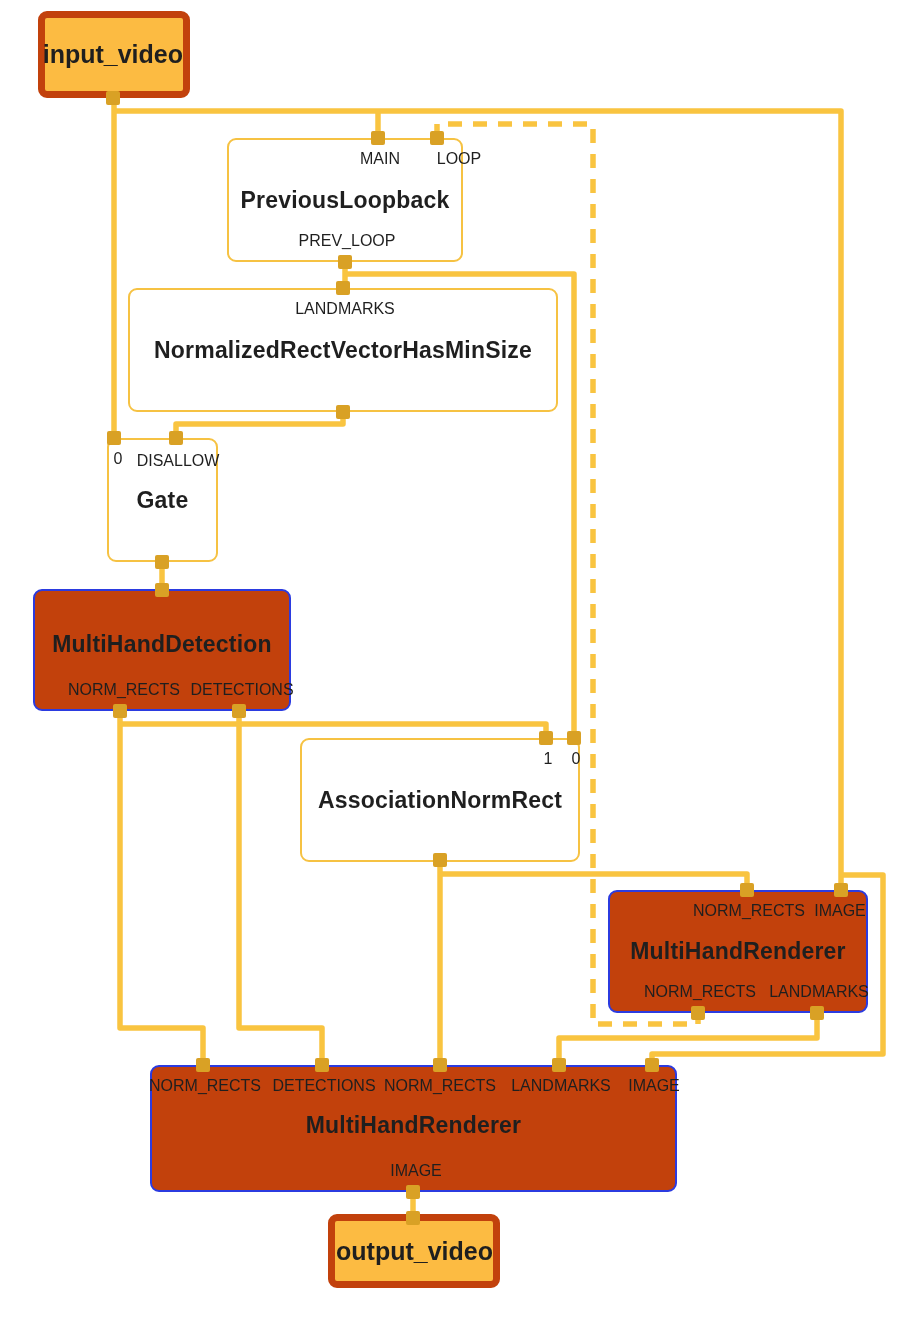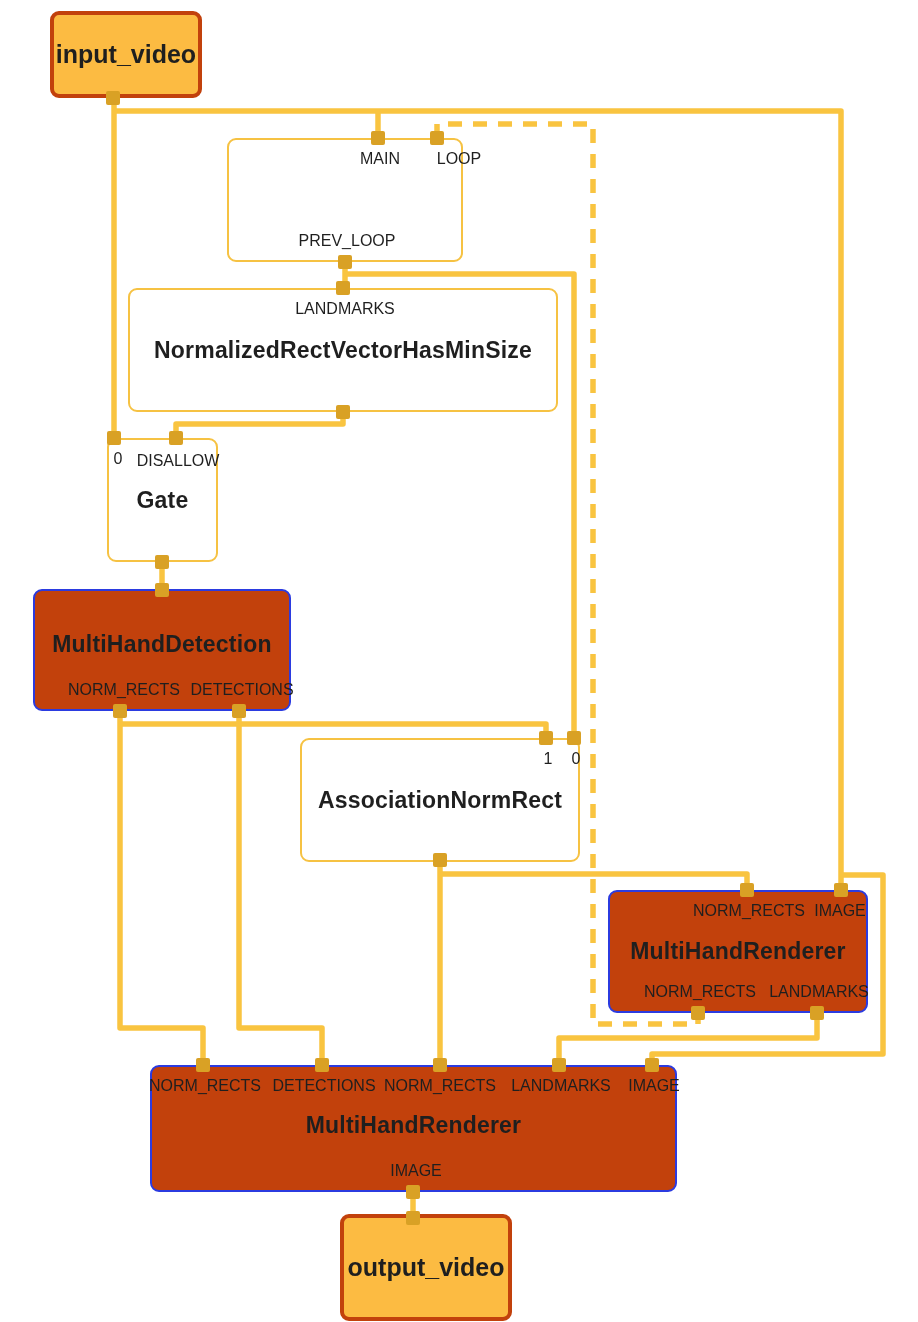--- a/index.html
+++ b/index.html
@@ -28,25 +28,24 @@
     stroke-linecap: butt;
   }
   .node {
     position: absolute;
     box-sizing: border-box;
     border-radius: 9px;
     z-index: 2;
   }
   .node-stream {
     background: #FCBB42;
-    border: 4px solid #c2410c;
+    border: 7px solid #c2410c;
     display: flex;
     align-items: center;
-    justify-content: center;
-    margin-left: 12px;
+    justify-content: flex-end;
   }
   .node-calculator {
     background: #ffffff;
     border: 2.5px solid #F6C243;
   }
   .node-subgraph {
     background: #c2410c;
     border: 2.5px solid #2B3BE0;
   }
   .node-title {
@@ -120,20 +119,21 @@
     <polyline points="413,1192 413,1220"></polyline>
   </svg>
 
   <div class="node node-stream" style="left:38px; top:11px; width:152px; height:87px;">
     <span class="stream-title">input_video</span>
   </div>
 
   <div class="node node-calculator" style="left:227px; top:138px; width:236px; height:124px;">
     <span class="port-label" style="left:151px; top:10px;">MAIN</span>
     <span class="port-label" style="left:210px; top:10px;padding-left:40px;">LOOP</span>
+    <span class="node-title" style="top:47px;">PreviousLoopback</span>
     <span class="port-label" style="left:118px; bottom:10px;">PREV_LOOP</span>
   </div>
 
   <div class="node node-calculator" style="left:128px; top:288px; width:430px; height:124px;">
     <span class="port-label" style="left:215px; top:10px;">LANDMARKS</span>
     <span class="node-title" style="top:47px;">NormalizedRectVectorHasMinSize</span>
   </div>
 
   <div class="node node-calculator" style="left:107px; top:438px; width:111px; height:124px;">
     <span class="port-label" style="left:9px; top:10px;">0</span>
@@ -164,21 +164,21 @@
   <div class="node node-subgraph" style="left:150px; top:1065px; width:527px; height:127px;">
     <span class="port-label" style="left:53px; top:10px;">NORM_RECTS</span>
     <span class="port-label" style="left:172px; top:10px;">DETECTIONS</span>
     <span class="port-label" style="left:288px; top:10px;">NORM_RECTS</span>
     <span class="port-label" style="left:409px; top:10px;">LANDMARKS</span>
     <span class="port-label" style="left:502px; top:10px;">IMAGE</span>
     <span class="node-title" style="top:45px;">MultiHandRenderer</span>
     <span class="port-label" style="left:264px; bottom:10px;">IMAGE</span>
   </div>
 
-  <div class="node node-stream" style="left:328px; top:1214px; width:172px; height:107px;">
+  <div class="node node-stream" style="left:328px; top:1214px; width:172px; height:74px;">
     <span class="stream-title">output_video</span>
   </div>
 
   <div class="port" style="left:106px; top:91px;"></div>
   <div class="port" style="left:371px; top:131px;"></div>
   <div class="port" style="left:430px; top:131px;"></div>
   <div class="port" style="left:338px; top:255px;"></div>
   <div class="port" style="left:336px; top:281px;"></div>
   <div class="port" style="left:336px; top:405px;"></div>
   <div class="port" style="left:107px; top:431px;"></div>

